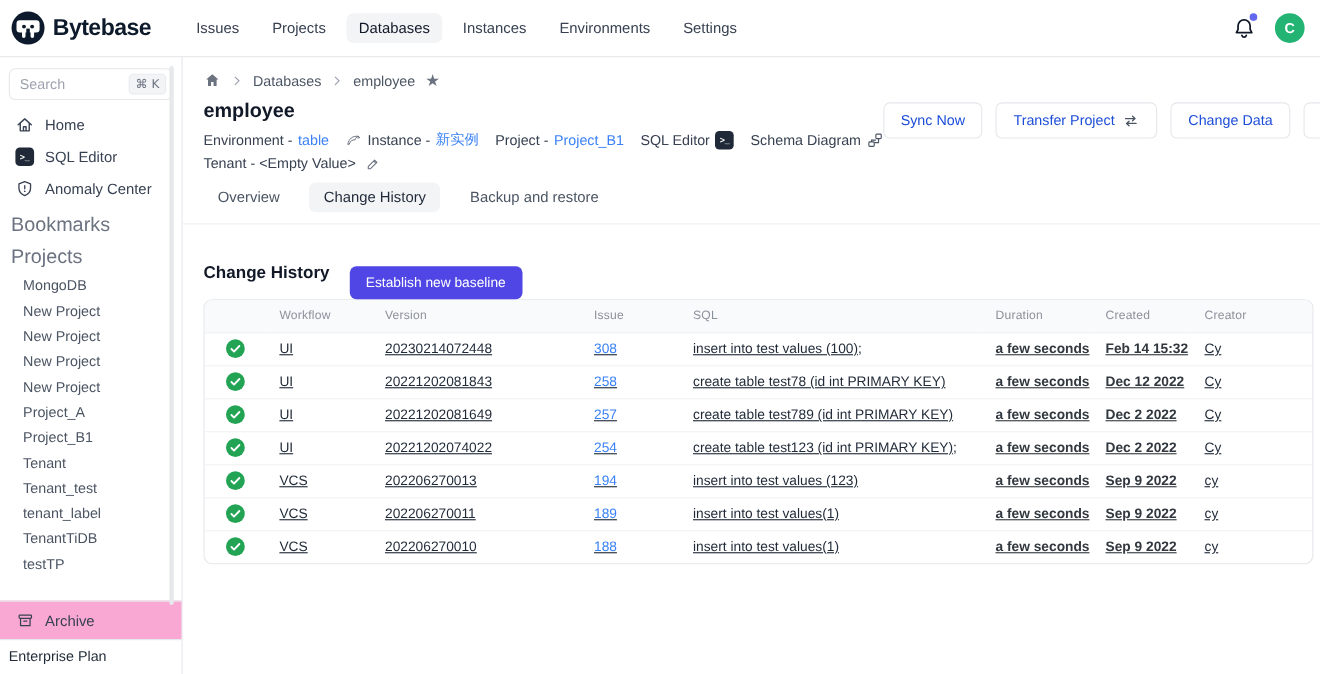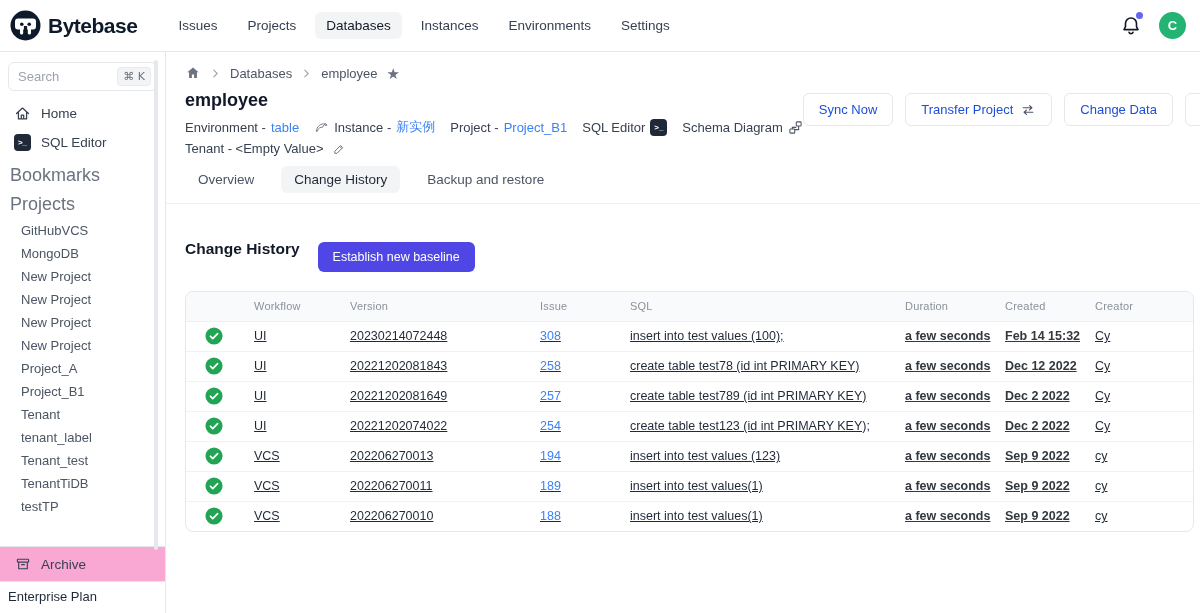--- a/index.html
+++ b/index.html
@@ -93,21 +93,21 @@
   
   .section { padding: 22px 6px 0 19px; }
   .section-head { display: flex; align-items: center; gap: 18px; }
   .section-title { font-size: 15.5px; font-weight: 700; color: #111827; }
   .baseline-btn {
     background: var(--indigo); color: #fff; border: none; border-radius: 6px;
     padding: 8px 15px; font-size: 12.5px; font-weight: 500; cursor: pointer;
     font-family: "Liberation Sans", sans-serif;
     margin-top: 16px;
   }
-  .table-wrap { margin-top: 19px; border: 1px solid var(--border); border-radius: 8px; overflow: hidden; }
+  .table-wrap { border: 1px solid var(--border); border-radius: 8px; overflow: hidden; }
   table { width: 100%; border-collapse: collapse; table-layout: fixed; }
   thead th {
     background: #f9fafb; height: 29px; text-align: left; font-weight: 400;
     font-size: 11px; color: #8b919c; padding: 0 12px; letter-spacing: 0.2px;
   }
   tbody td { height: 30px; padding: 0 12px; font-size: 12.5px; color: #1f2937; border-top: 1px solid #f1f2f4; white-space: nowrap; overflow: hidden; text-decoration: underline; }
   tbody tr:first-child td { border-top: 1px solid #eef0f2; }
   td.c-status { text-align: center; padding: 0; }
   td.c-status svg { vertical-align: middle; }
   .issue-link { color: var(--blue); font-weight: 500; cursor: pointer; }
@@ -161,36 +161,43 @@
     <div class="side-item">
       <svg width="17" height="17" viewBox="0 0 20 20">
         <path d="M3 10 L10 3.6 L17 10 M5.2 8.4 V16.4 H14.8 V8.4 M8.6 16.2 V12 h2.8 v4.2" fill="none" stroke="#374151" stroke-width="1.5" stroke-linecap="round" stroke-linejoin="round"></path>
       </svg>
       <span>Home</span>
     </div>
     <div class="side-item">
       <span class="term-chip">&gt;_</span>
       <span>SQL Editor</span>
     </div>
+    <div class="side-item">
+      <svg width="17" height="17" viewBox="0 0 20 20">
+        <path d="M10 2.6 L16.2 4.9 V9.4 C16.2 13.4 13.7 16.2 10 17.5 C6.3 16.2 3.8 13.4 3.8 9.4 V4.9 Z" fill="none" stroke="#374151" stroke-width="1.4" stroke-linejoin="round"></path>
+        <path d="M10 6.8 v3.4" stroke="#374151" stroke-width="1.4" stroke-linecap="round"></path>
+        <circle cx="10" cy="12.8" r="0.9" fill="#374151"></circle>
+      </svg>
+      <span>Anomaly Center</span>
+    </div>
 
     <div class="section-label">Bookmarks</div>
     <div class="section-label" style="padding-top:4px">Projects</div>
 
     <div class="proj-list" id="project-list">
-        <div class="proj-item">GitHubVCS</div>
         <div class="proj-item">MongoDB</div>
         <div class="proj-item">New Project</div>
         <div class="proj-item">New Project</div>
         <div class="proj-item">New Project</div>
         <div class="proj-item">New Project</div>
         <div class="proj-item">Project_A</div>
         <div class="proj-item">Project_B1</div>
         <div class="proj-item">Tenant</div>
+        <div class="proj-item">Tenant_test</div>
         <div class="proj-item">tenant_label</div>
-        <div class="proj-item">Tenant_test</div>
         <div class="proj-item">TenantTiDB</div>
         <div class="proj-item">testTP</div>
       </div>
 
     <div class="side-bottom">
       <div class="side-item" style="padding:5px 14px 5px 15px">
         <svg width="16" height="16" viewBox="0 0 20 20">
           <rect x="3" y="4" width="14" height="3.6" rx="0.8" fill="none" stroke="#374151" stroke-width="1.4"></rect>
           <path d="M4.6 7.8 V16 h10.8 V7.8" fill="none" stroke="#374151" stroke-width="1.4" stroke-linejoin="round"></path>
           <path d="M8.3 10.8 h3.4" stroke="#374151" stroke-width="1.4" stroke-linecap="round"></path>

